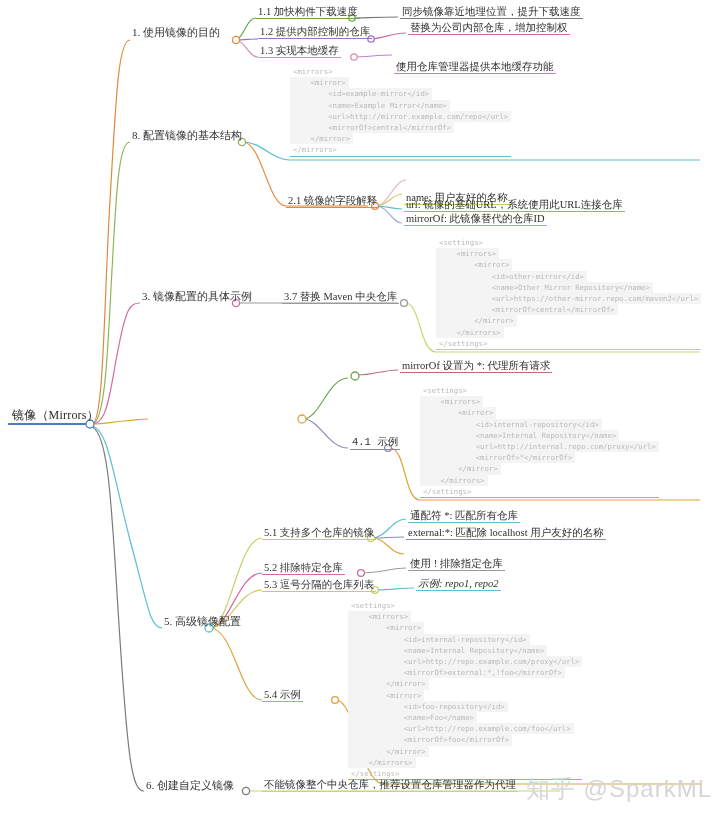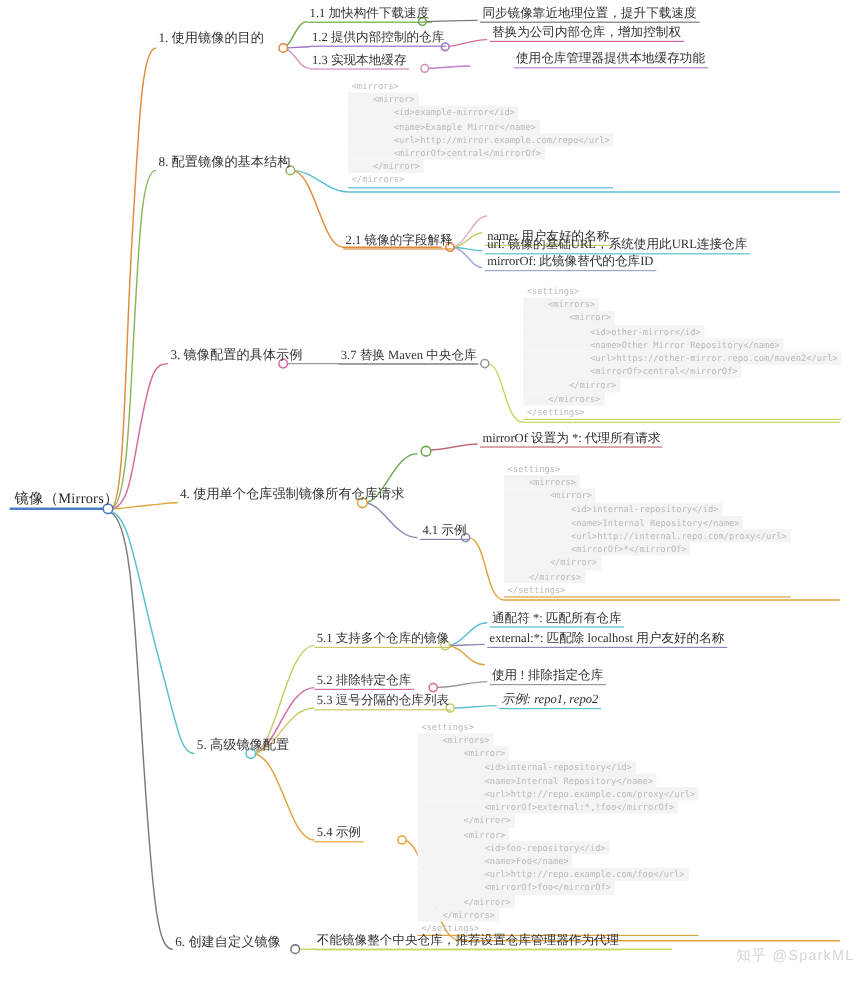--- a/index.html
+++ b/index.html
@@ -24,21 +24,21 @@
   .lv3{font-size:10.5px;color:#2f2f2f;}
 
   .ul{border-bottom:1.2px solid;}
 
   
   .code{position:absolute;font-family:"DejaVu Sans Mono","Liberation Mono",monospace;
         font-size:7.3px;color:#b9b9b9;line-height:11.2px;white-space:pre;}
   .code .ln{display:block;background:#f4f4f4;padding:0 3px;width:max-content;}
   .code .ln.plain{background:transparent;}
 
-  .watermark{position:absolute;right:8px;bottom:14px;font-size:12px;color:#d6d6d6;
+  .watermark{position:absolute;right:8px;bottom:14px;font-size:24px;color:#d6d6d6;
              font-family:"Liberation Sans","DejaVu Sans",sans-serif;letter-spacing:1px;}
 </style>
 </head>
 <body>
 
 <div id="stage">
 
   <svg class="links" viewBox="0 0 720 819">
     <g fill="none" stroke-width="1.2">
 
@@ -145,21 +145,21 @@
   </div>
   <div class="node lv2" style="left:258px;top:45px;">
     <span class="label ul" style="border-color:#d98cb8;">1.3 实现本地缓存</span>
   </div>
   <div class="node lv3" style="left:400px;top:6px;">
     <span class="label ul" style="border-color:#7a7a7a;">同步镜像靠近地理位置，提升下载速度</span>
   </div>
   <div class="node lv3" style="left:408px;top:22px;">
     <span class="label ul" style="border-color:#d46a9f;">替换为公司内部仓库，增加控制权</span>
   </div>
-  <div class="node lv3" style="left:394px;top:44px;margin-left:34px;">
+  <div class="node lv3" style="left:394px;top:61px;">
     <span class="label ul" style="border-color:#c07fd0;">使用仓库管理器提供本地缓存功能</span>
   </div>
 
   <div class="node lv1" style="left:130px;top:130px;">
     <span class="label">8. 配置镜像的基本结构</span>
   </div>
 
   <div class="code" id="code2" style="left:290px;top:66px;"><span class="ln plain">&lt;mirrors&gt;</span><span class="ln">    &lt;mirror&gt;</span><span class="ln">        &lt;id&gt;example-mirror&lt;/id&gt;</span><span class="ln">        &lt;name&gt;Example Mirror&lt;/name&gt;</span><span class="ln">        &lt;url&gt;http://mirror.example.com/repo&lt;/url&gt;</span><span class="ln">        &lt;mirrorOf&gt;central&lt;/mirrorOf&gt;</span><span class="ln">    &lt;/mirror&gt;</span><span class="ln plain">&lt;/mirrors&gt;</span><div style="border-bottom: 1.2px solid rgb(91, 191, 207);"></div></div>
 
   <div class="node lv2" style="left:286px;top:195px;">
@@ -176,27 +176,24 @@
   </div>
 
   <div class="node lv1" style="left:140px;top:291px;">
     <span class="label">3. 镜像配置的具体示例</span>
   </div>
   <div class="node lv2" style="left:282px;top:291px;">
     <span class="label ul" style="border-color:#9a9a9a;">3.7 替换 Maven 中央仓库</span>
   </div>
   <div class="code" id="code3" style="left:436px;top:237px;"><span class="ln plain">&lt;settings&gt;</span><span class="ln">    &lt;mirrors&gt;</span><span class="ln">        &lt;mirror&gt;</span><span class="ln">            &lt;id&gt;other-mirror&lt;/id&gt;</span><span class="ln">            &lt;name&gt;Other Mirror Repository&lt;/name&gt;</span><span class="ln">            &lt;url&gt;https://other-mirror.repo.com/maven2&lt;/url&gt;</span><span class="ln">            &lt;mirrorOf&gt;central&lt;/mirrorOf&gt;</span><span class="ln">        &lt;/mirror&gt;</span><span class="ln">    &lt;/mirrors&gt;</span><span class="ln plain">&lt;/settings&gt;</span><div style="border-bottom: 1.2px solid rgb(197, 217, 106);"></div></div>
 
-  <div class="node lv1" style="left:148px;top:407px;">
-    <span class="label">4. 使用单个仓库强制镜像所有仓库请求</span>
-  </div>
   <div class="node lv3" style="left:400px;top:360px;">
     <span class="label ul" style="border-color:#c06a7a;">mirrorOf 设置为 *: 代理所有请求</span>
   </div>
-  <div class="node lv2" style="left:350px;top:437px;">
+  <div class="node lv2" style="left:350px;top:437px;font-family:Liberation Mono, monospace;">
     <span class="label ul" style="border-color:#8a8ab5;">4.1 示例</span>
   </div>
   <div class="code" id="code4" style="left:420px;top:385px;"><span class="ln plain">&lt;settings&gt;</span><span class="ln">    &lt;mirrors&gt;</span><span class="ln">        &lt;mirror&gt;</span><span class="ln">            &lt;id&gt;internal-repository&lt;/id&gt;</span><span class="ln">            &lt;name&gt;Internal Repository&lt;/name&gt;</span><span class="ln">            &lt;url&gt;http://internal.repo.com/proxy&lt;/url&gt;</span><span class="ln">            &lt;mirrorOf&gt;*&lt;/mirrorOf&gt;</span><span class="ln">        &lt;/mirror&gt;</span><span class="ln">    &lt;/mirrors&gt;</span><span class="ln plain">&lt;/settings&gt;</span><div style="border-bottom: 1.2px solid rgb(224, 163, 60);"></div></div>
 
   <div class="node lv1" style="left:162px;top:616px;">
     <span class="label">5. 高级镜像配置</span>
   </div>
 
   <div class="node lv2" style="left:262px;top:527px;">
     <span class="label ul" style="border-color:#c8cc66;">5.1 支持多个仓库的镜像</span>

